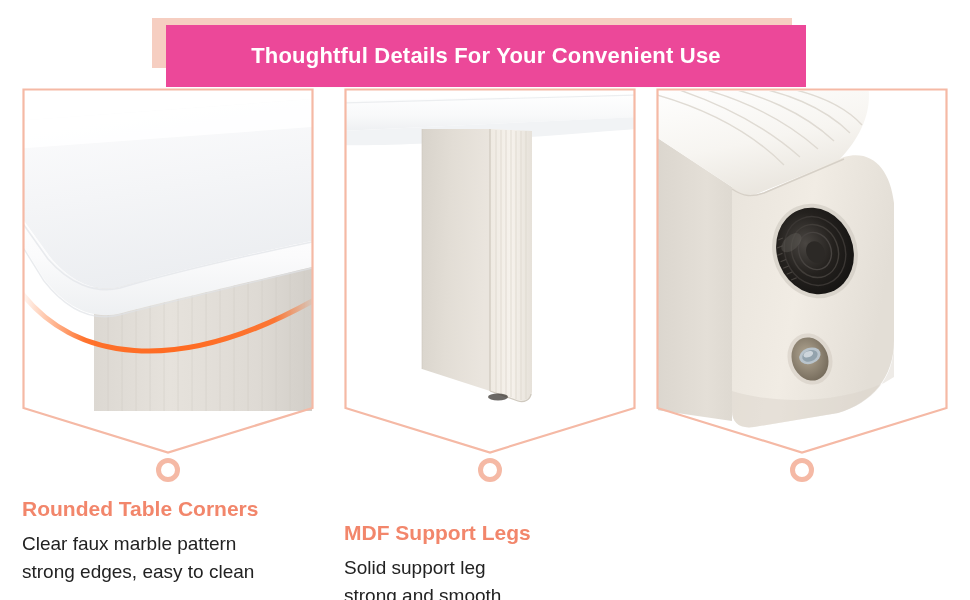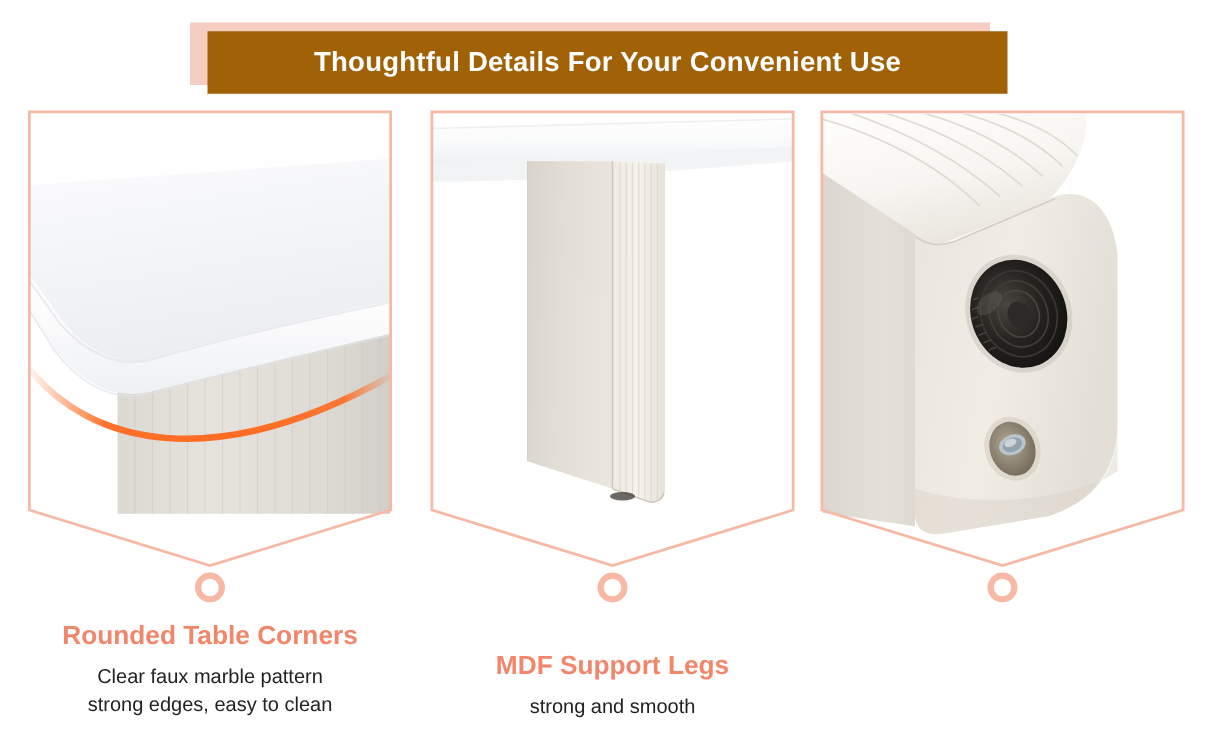--- a/index.html
+++ b/index.html
@@ -10,22 +10,22 @@
   }
   .page{position:relative;width:970px;height:600px;}
 
   
   .banner{position:absolute;left:0;top:0;width:970px;height:90px;}
   .banner-back{
     position:absolute;left:152px;top:18px;width:640px;height:50px;
     background:#f6cec1;
   }
   .banner-front{
-    position:absolute;left:166px;top:25px;width:640px;height:50px;
-    background:#a16207;
+    position:absolute;left:166px;top:25px;width:640px;height:62px;
+    background:#ec4899;
     display:flex;align-items:center;justify-content:center;
   }
   .banner-title{
     color:#ffffff;font-size:22px;font-weight:bold;letter-spacing:.2px;
     white-space:nowrap;line-height:1;
   }
 
   
   .panels{position:absolute;left:0;top:88px;width:970px;height:400px;}
   .panel{position:absolute;top:0;height:400px;}
@@ -35,27 +35,27 @@
     position:absolute;left:2px;top:3px;right:2px;height:358px;
     overflow:hidden;
   }
   .ring{
     position:absolute;left:50%;top:370px;transform:translateX(-50%);
     width:24px;height:24px;border-radius:50%;
     border:5px solid #f5b9a5;box-sizing:border-box;
   }
 
   
-  .caption{position:absolute;text-align:center;}
+  .caption{position:absolute;}
   .caption h3{
     margin:0;color:#f2866b;font-size:21px;font-weight:bold;
     line-height:1;white-space:nowrap;
   }
   .caption .desc{
-    margin-top:11px;color:#222222;font-size:16px;line-height:1.45;
+    margin-top:11px;color:#222222;font-size:19px;line-height:1.45;
   }
   .caption .desc div{white-space:nowrap;}
 
   
   .art-svg{position:absolute;left:0;top:0;width:100%;height:100%;display:block;}
 </style>
 </head>
 <body>
 
 <div class="page">
@@ -316,20 +316,21 @@
     <h3>Rounded Table Corners</h3>
     <div class="desc">
       <div>Clear faux marble pattern</div>
       <div>strong edges, easy to clean</div>
     </div>
   </div>
 
   <div class="caption" style="left:344px;top:522px;width:292px;">
     <h3>MDF Support Legs</h3>
     <div class="desc">
+      <div>Solid support leg</div>
       <div>strong and smooth</div>
     </div>
   </div>
 
   <div class="caption" style="left:656px;top:498px;width:292px;">
   </div>
 
 </div>
 
 </body></html>

